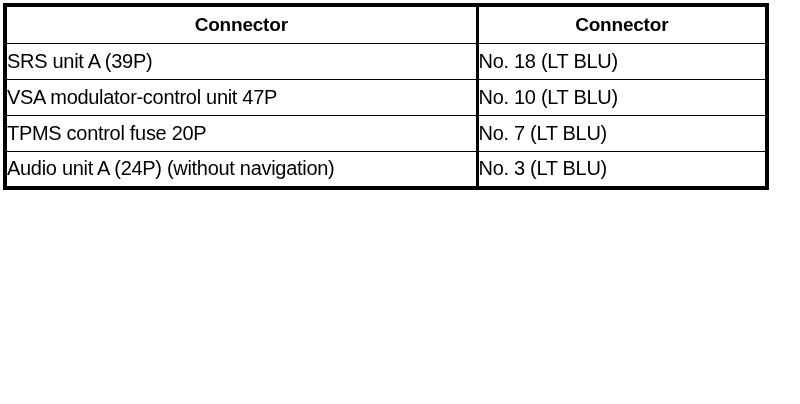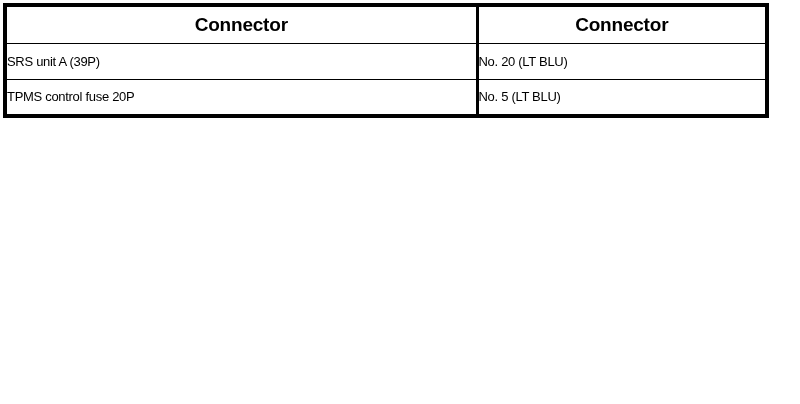--- a/index.html
+++ b/index.html
@@ -69,21 +69,21 @@
     font-size: 19px;
     font-weight: bold;
     letter-spacing: -0.2px;
     height: 36px;
     line-height: 36px;
     padding: 0 4px;
   }
 
   td.cell {
     text-align: left;
-    font-size: 13px;
+    font-size: 20px;
     line-height: 21px;
     letter-spacing: -0.3px;
     padding: 0 0 0 4px;
     height: 36px;
   }
 
   td.cell.tall {
     height: 66px;
   }
 
@@ -115,27 +115,43 @@
           <th class="hdr col-connector">Connector</th>
           <th class="hdr col-terminal">Connector</th>
         </tr>
       </thead>
       <tbody id="table-body">
           <tr>
             <td class="cell col-connector">
               <span class="txt">SRS unit A (39P)</span>
             </td>
             <td class="cell col-terminal">
-              <span class="txt">No. 20 (LT BLU)</span>
+              <span class="txt">No. 18 (LT BLU)</span>
+            </td>
+          </tr>
+          <tr>
+            <td class="cell col-connector">
+              <span class="txt">VSA modulator-control unit 47P</span>
+            </td>
+            <td class="cell col-terminal">
+              <span class="txt">No. 10 (LT BLU)</span>
             </td>
           </tr>
           <tr>
             <td class="cell col-connector">
               <span class="txt">TPMS control fuse 20P</span>
             </td>
             <td class="cell col-terminal">
-              <span class="txt">No. 5 (LT BLU)</span>
+              <span class="txt">No. 7 (LT BLU)</span>
+            </td>
+          </tr>
+          <tr>
+            <td class="cell col-connector">
+              <span class="txt">Audio unit A (24P) (without navigation)</span>
+            </td>
+            <td class="cell col-terminal">
+              <span class="txt">No. 3 (LT BLU)</span>
             </td>
           </tr>
         </tbody>
     </table>
   </div>
 </div>
 
 </body></html>

